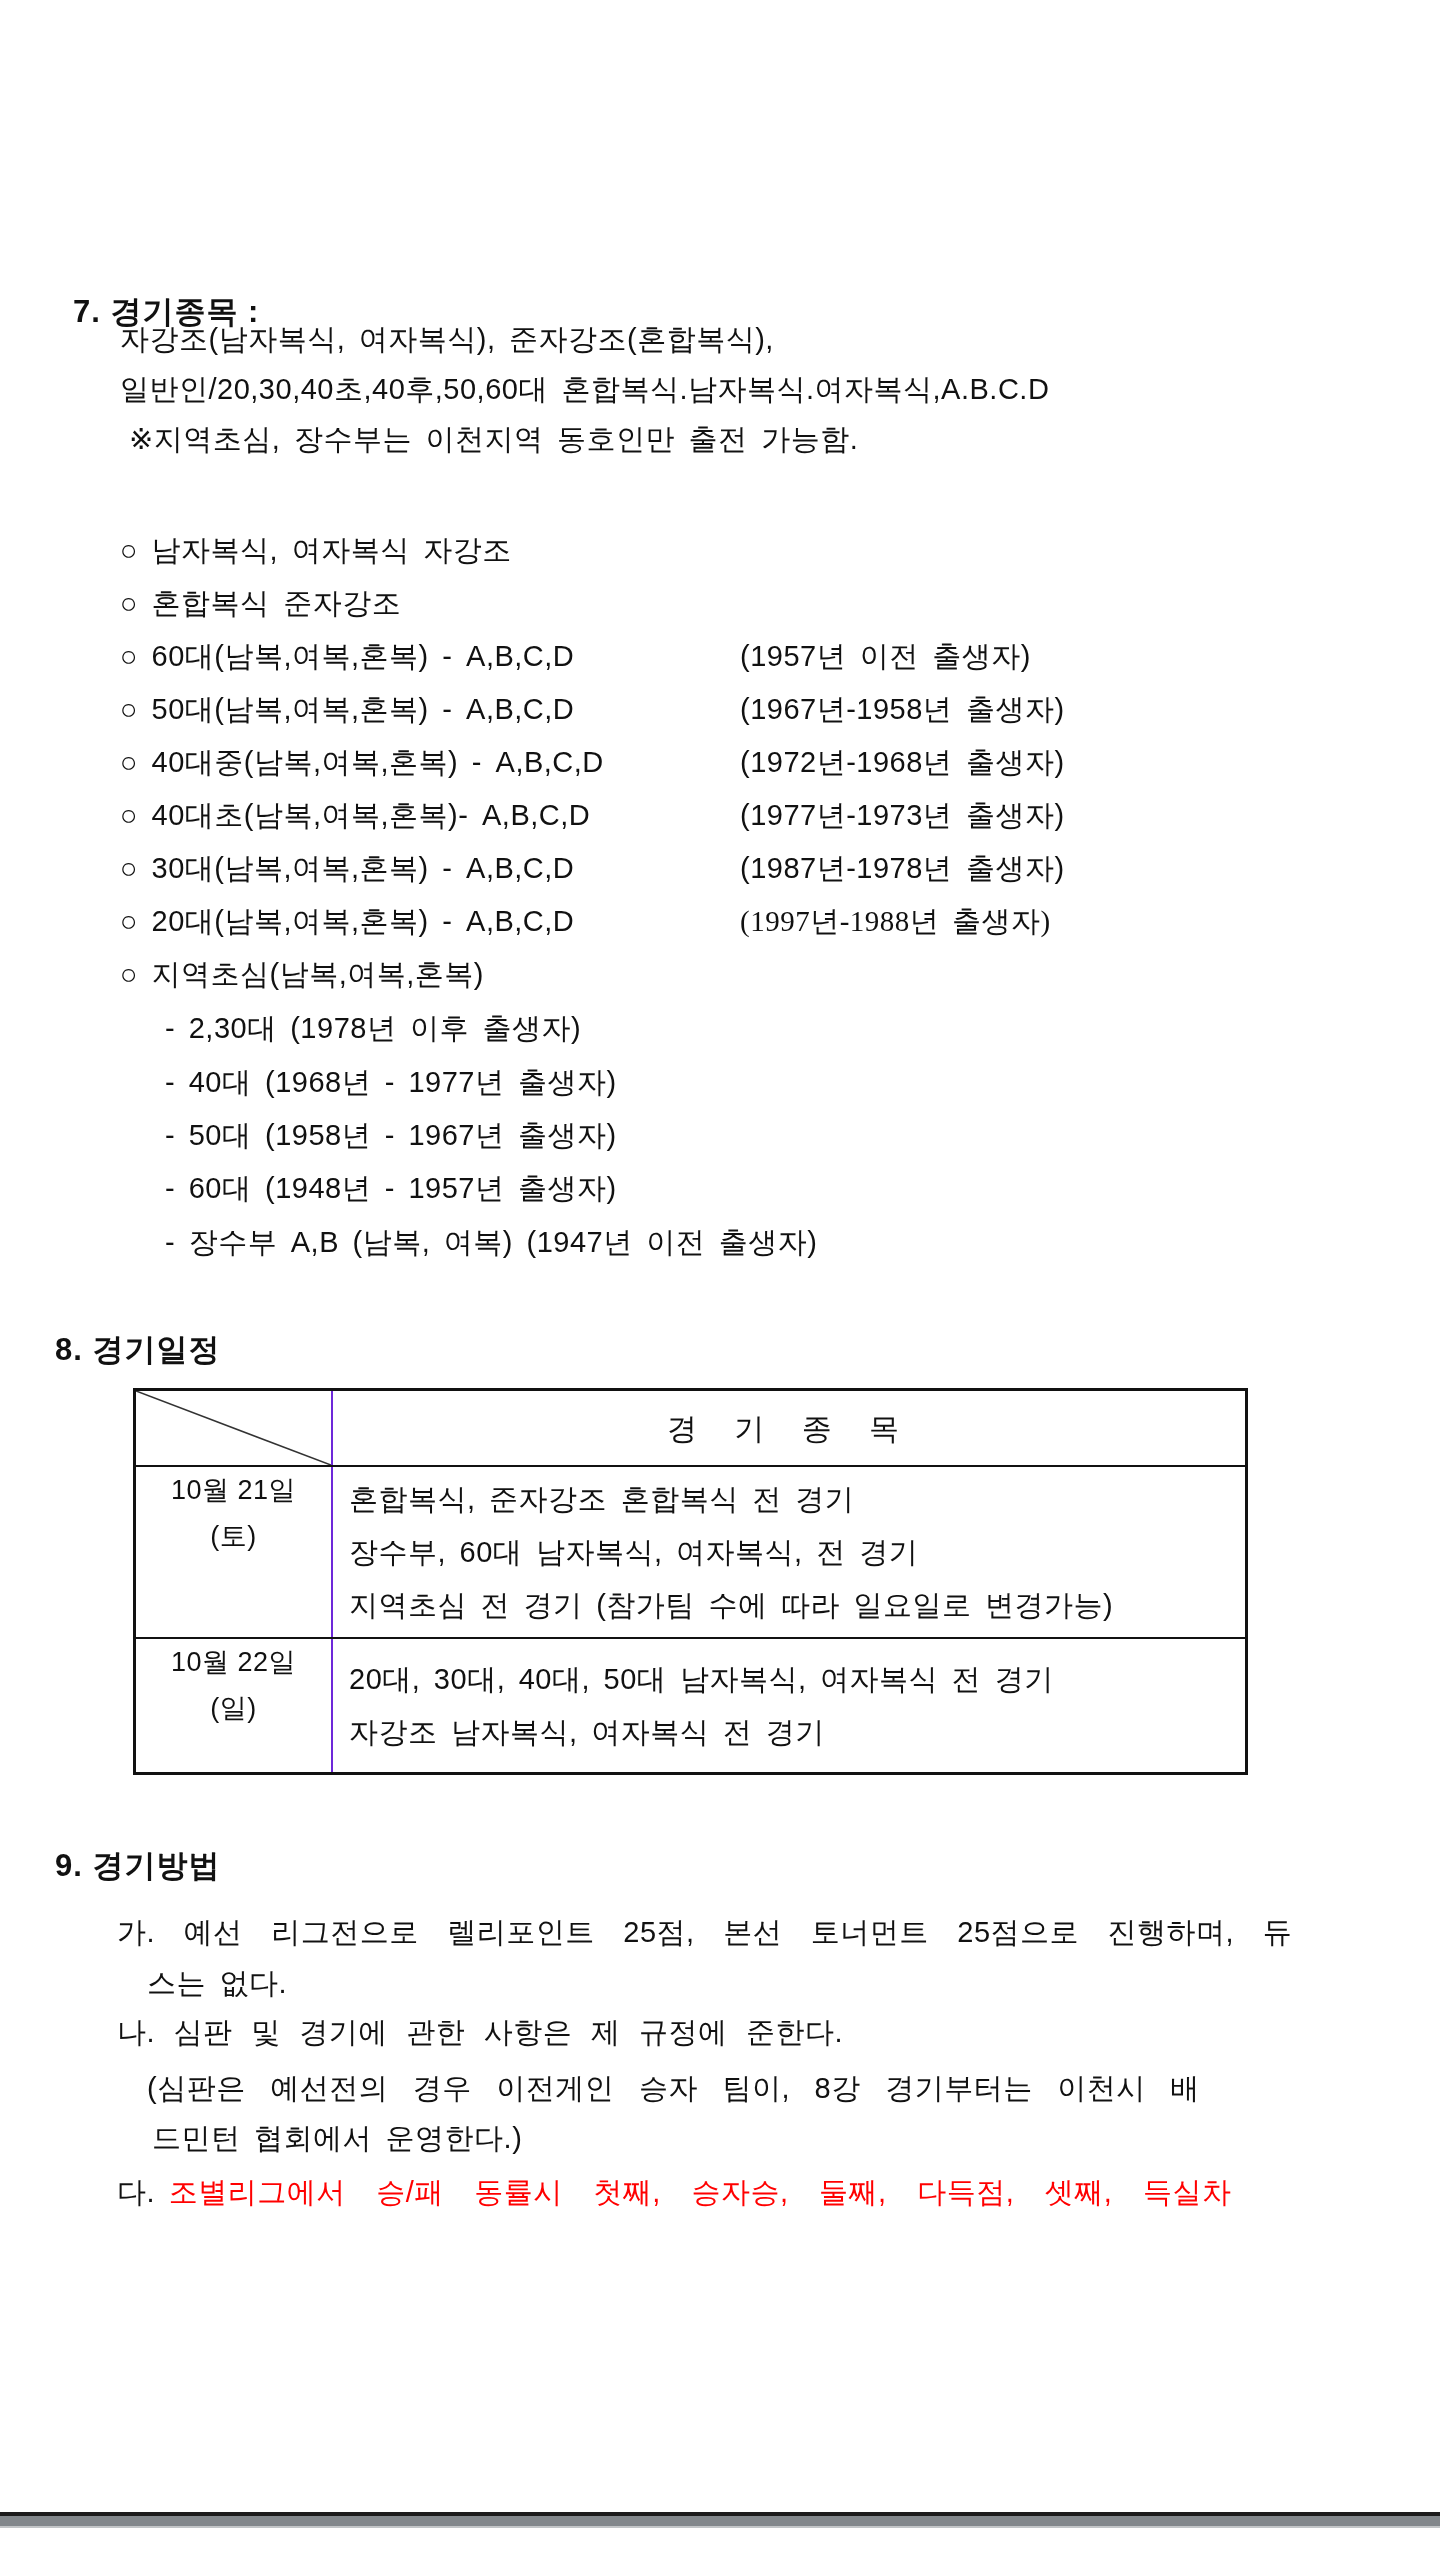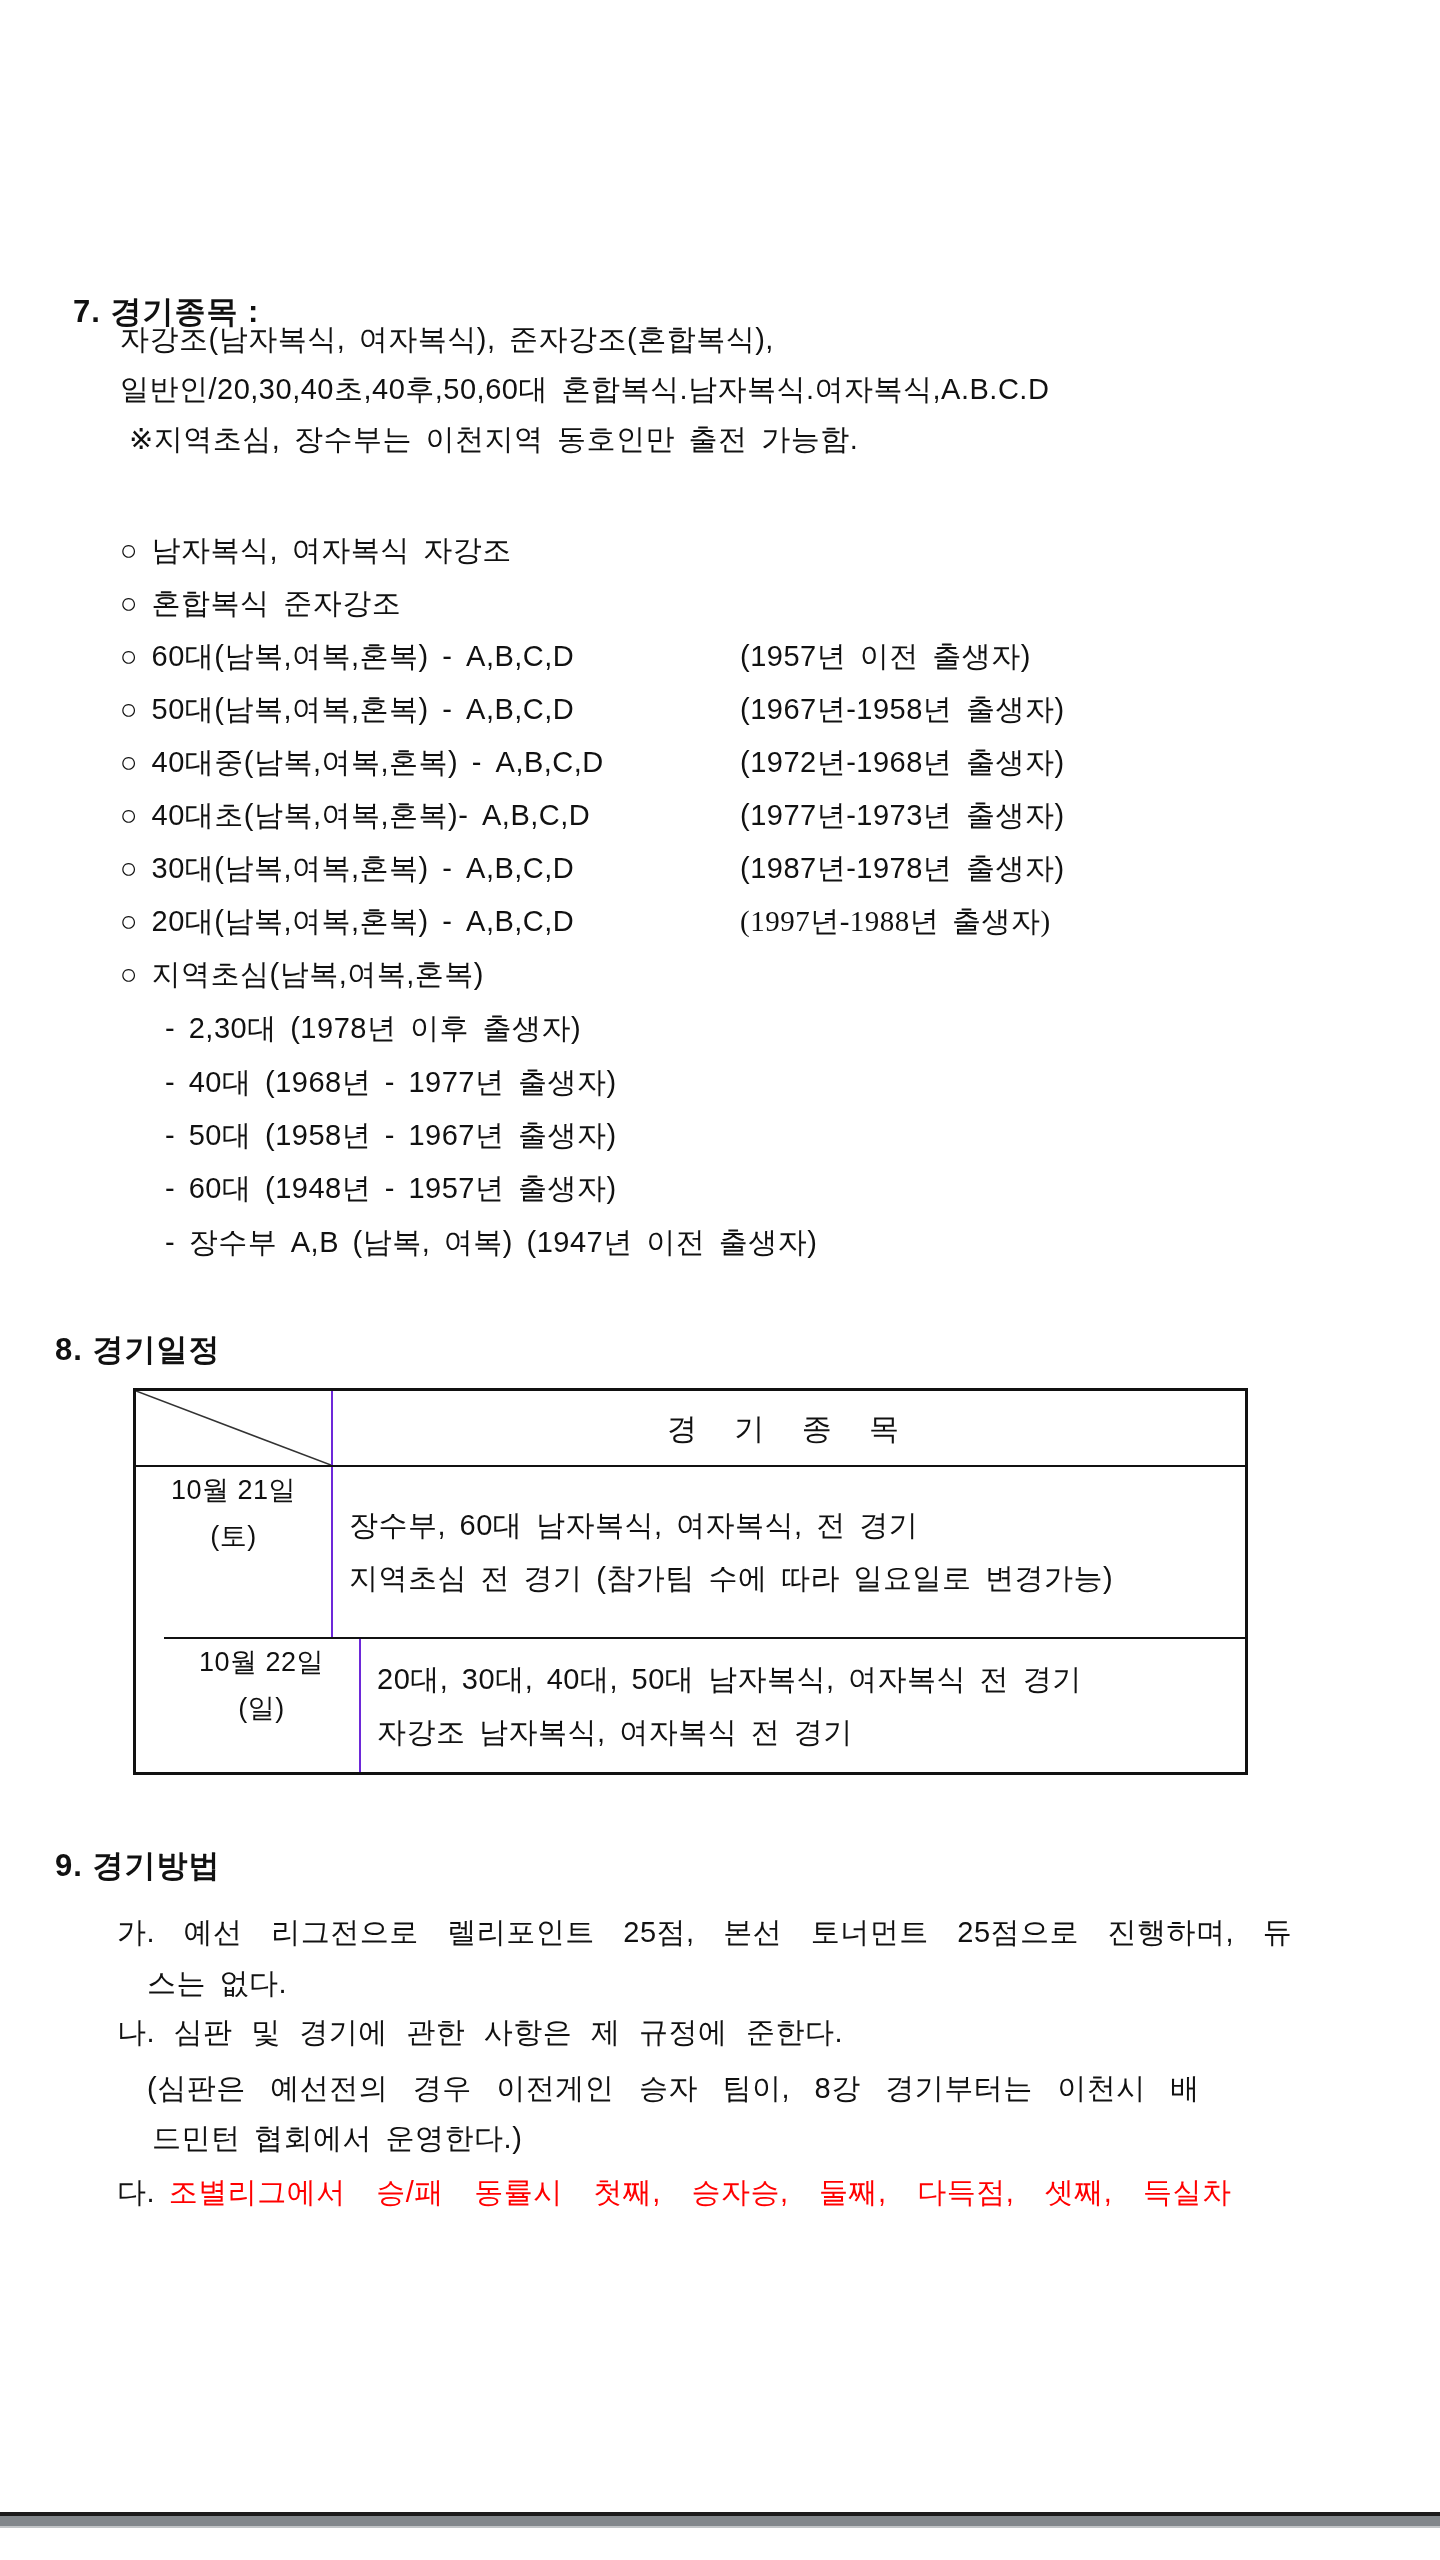--- a/index.html
+++ b/index.html
@@ -63,21 +63,21 @@
     flex: 1;
     display: flex; flex-direction: column; justify-content: center;
     padding: 6px 16px;
     font-size: 29px; line-height: 53px;
     letter-spacing: 0.5px; word-spacing: 5px;
     box-sizing: border-box;
     white-space: nowrap;
   }
   .t-header { height: 74px; border-radius: 21px; }
   .t-r1 { height: 170px; }
-  .t-r2 { height: 133px; margin-left: 28px; }
+  .t-r2 { height: 133px; }
   .t-header .t-c2 {
     align-items: center;
     font-size: 30px;
     letter-spacing: 12px;
   }
   .diag { position: absolute; left: 0; top: 0; width: 100%; height: 100%; }
 
   
   .edge-black { position: absolute; left: 0; top: 2512px; width: 1440px; height: 4px; background: #1c1c1c; }
   .edge-gray  { position: absolute; left: 0; top: 2516px; width: 1440px; height: 10px; background: #82878b; }
@@ -126,20 +126,21 @@
         </svg>
       </div>
       <div class="t-c2">경 기 종 목</div>
     </div>
     <div class="t-row t-r1">
       <div class="t-c1">
         <div>10월 21일</div>
         <div>(토)</div>
       </div>
       <div class="t-c2">
+        <div>혼합복식, 준자강조 혼합복식 전 경기</div>
         <div>장수부, 60대 남자복식, 여자복식, 전 경기</div>
         <div>지역초심 전 경기 (참가팀 수에 따라 일요일로 변경가능)</div>
       </div>
     </div>
     <div class="t-row t-r2">
       <div class="t-c1">
         <div>10월 22일</div>
         <div>(일)</div>
       </div>
       <div class="t-c2">

